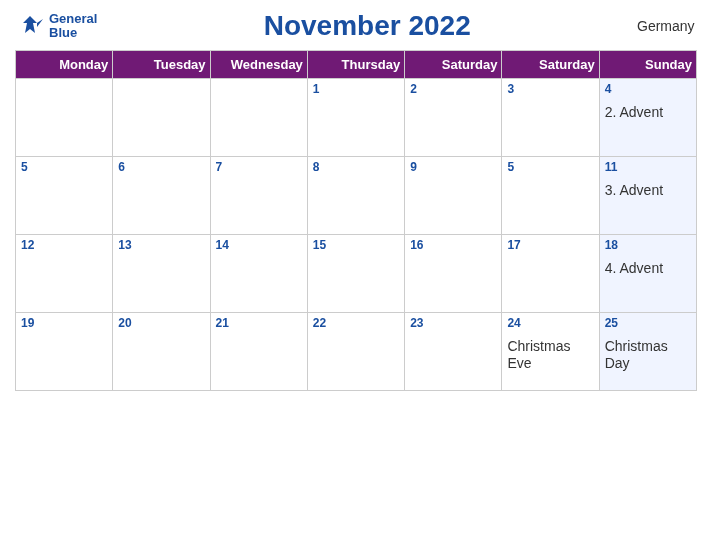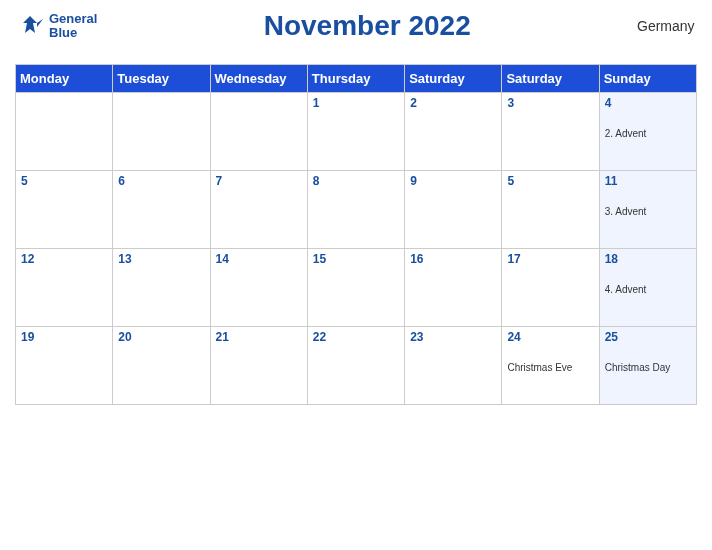--- a/index.html
+++ b/index.html
@@ -12,21 +12,21 @@
     }
     .page {
       width: 712px;
       height: 550px;
       padding: 10px 15px;
     }
     .header {
       display: flex;
       align-items: center;
       justify-content: space-between;
-      margin-bottom: 22px;
+      margin-bottom: 8px;
     }
     .logo {
       display: flex;
       align-items: center;
       gap: 4px;
     }
     .logo-text {
       font-size: 13px;
       color: #1a4fa0;
       font-weight: bold;
@@ -47,23 +47,23 @@
       font-size: 14px;
       color: #333;
       min-width: 60px;
       text-align: left;
     }
     .calendar {
       width: 100%;
       border-collapse: collapse;
     }
     .calendar th {
-      background-color: #1d4ed8;
+      background-color: #701a75;
       color: #fff;
-      text-align: left;
+      text-align: right;
       padding: 6px 4px;
       font-size: 13px;
       font-weight: bold;
       border: 1px solid #ccc;
     }
     .calendar td {
       border: 1px solid #ccc;
       vertical-align: top;
       width: calc(100% / 7);
       height: 78px;
@@ -72,23 +72,23 @@
     }
     .day-number {
       font-size: 12px;
       font-weight: bold;
       color: #1a4fa0;
     }
     .day-number.sunday {
       color: #1a4fa0;
     }
     .holiday-name {
-      font-size: 10px;
+      font-size: 14px;
       color: #333;
-      margin-top: 18px;
+      margin-top: 8px;
       line-height: 1.2;
     }
     .empty {
       background: #fff;
     }
     .sunday-col {
       background: #f0f4ff;
     }
     td.sunday-col .day-number {
       color: #1a4fa0;

